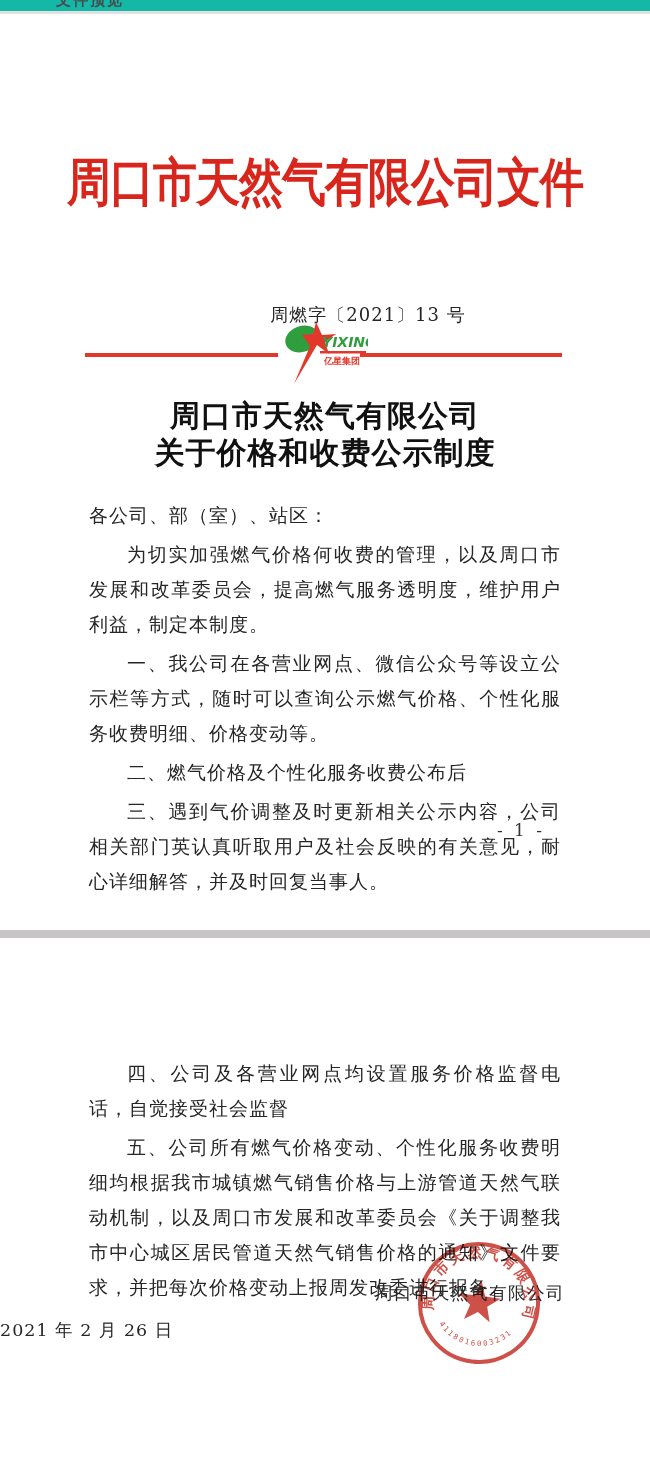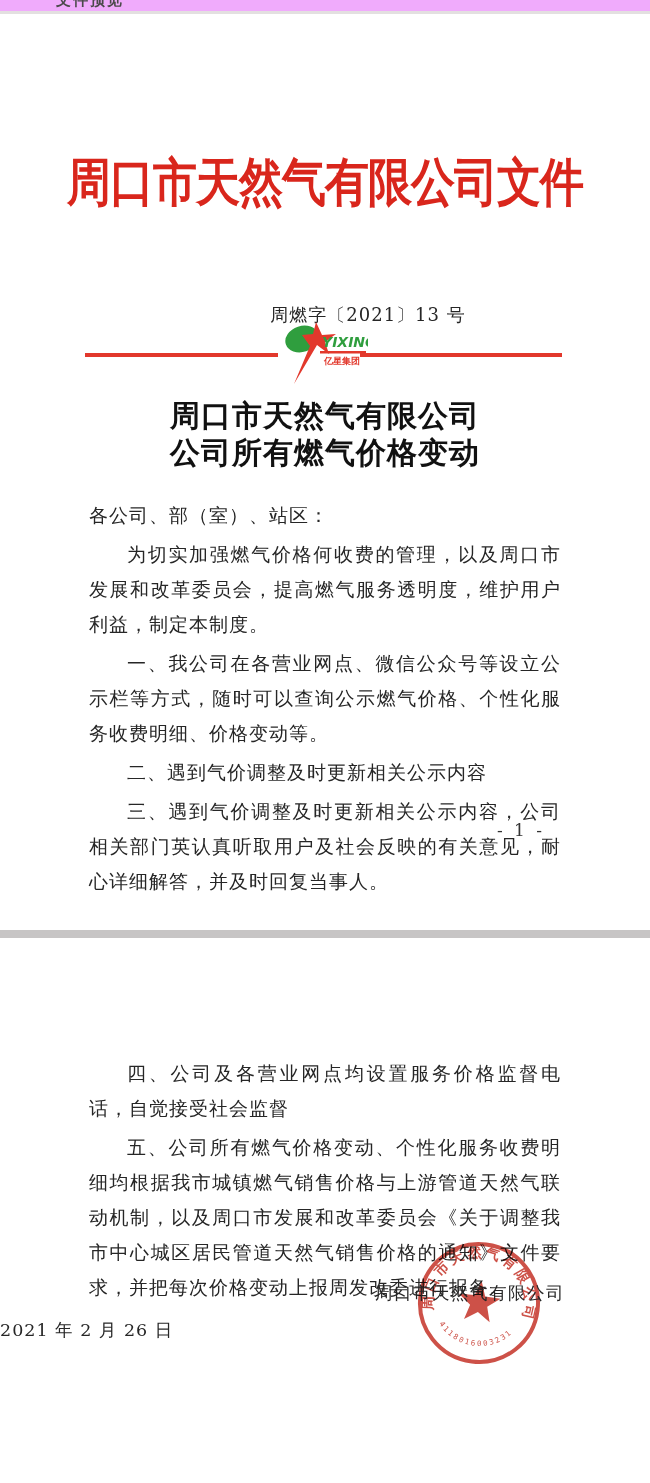--- a/index.html
+++ b/index.html
@@ -7,21 +7,21 @@
     width:650px;height:1483px;position:relative;overflow:hidden;
     background:#ffffff;
     font-family:"DejaVu Serif","Liberation Serif",serif;
     color:#2b2b2b;
   }
   .canvas{position:absolute;inset:0;width:650px;height:1483px;}
 
   
   .topbar{
     position:absolute;top:0;left:0;width:650px;height:11px;
-    background:#f0abfc;border-bottom:3px solid #e3e0e0;overflow:hidden;
+    background:#14b8a6;border-bottom:3px solid #e3e0e0;overflow:hidden;
   }
   .topbar-text{
     position:absolute;top:-9px;left:56px;
     font-family:"DejaVu Sans","Liberation Sans",sans-serif;
     font-size:15px;color:#4a4a4a;letter-spacing:2px;font-weight:bold;
   }
 
   
   .letterhead{
     position:absolute;top:148px;left:0;width:650px;
@@ -107,28 +107,28 @@
       <ellipse cx="30" cy="17" rx="17" ry="13" fill="#2f9e3e" transform="rotate(-18 30 17)"></ellipse>
       <polygon points="44,0 50,13 64,12 53,20 57,32 45,23 22,62 38,24 30,13 41,12" fill="#e2382c"></polygon>
       <text x="50" y="25" font-family="DejaVu Sans, sans-serif" font-size="14" font-style="italic" font-weight="bold" fill="#2f9e3e">YIXING</text>
       <rect x="48" y="29" width="46" height="2.5" fill="#e2382c"></rect>
       <text x="52" y="42" font-family="DejaVu Sans, sans-serif" font-size="9" font-weight="bold" fill="#e2382c">亿星集团</text>
     </svg>
   </div>
 
   <div class="doc-title">
     <div>周口市天然气有限公司</div>
-    <div>公司所有燃气价格变动</div>
+    <div>关于价格和收费公示制度</div>
   </div>
 
   <div class="bodyblock body-p1">
     <p class="nodent">各公司、部（室）、站区：</p>
     <p>为切实加强燃气价格何收费的管理，以及周口市发展和改革委员会，提高燃气服务透明度，维护用户利益，制定本制度。</p>
     <p>一、我公司在各营业网点、微信公众号等设立公示栏等方式，随时可以查询公示燃气价格、个性化服务收费明细、价格变动等。</p>
-    <p>二、遇到气价调整及时更新相关公示内容</p>
+    <p>二、燃气价格及个性化服务收费公布后</p>
     <p>三、遇到气价调整及时更新相关公示内容，公司相关部门英认真听取用户及社会反映的有关意见，耐心详细解答，并及时回复当事人。</p>
   </div>
 
   <div class="pagenum">- 1 -</div>
 
   <div class="page-gap"></div>
 
   <div class="bodyblock body-p2">
     <p>四、公司及各营业网点均设置服务价格监督电话，自觉接受社会监督</p>
     <p>五、公司所有燃气价格变动、个性化服务收费明细均根据我市城镇燃气销售价格与上游管道天然气联动机制，以及周口市发展和改革委员会《关于调整我市中心城区居民管道天然气销售价格的通知》文件要求，并把每次价格变动上报周发改委进行报备。</p>

